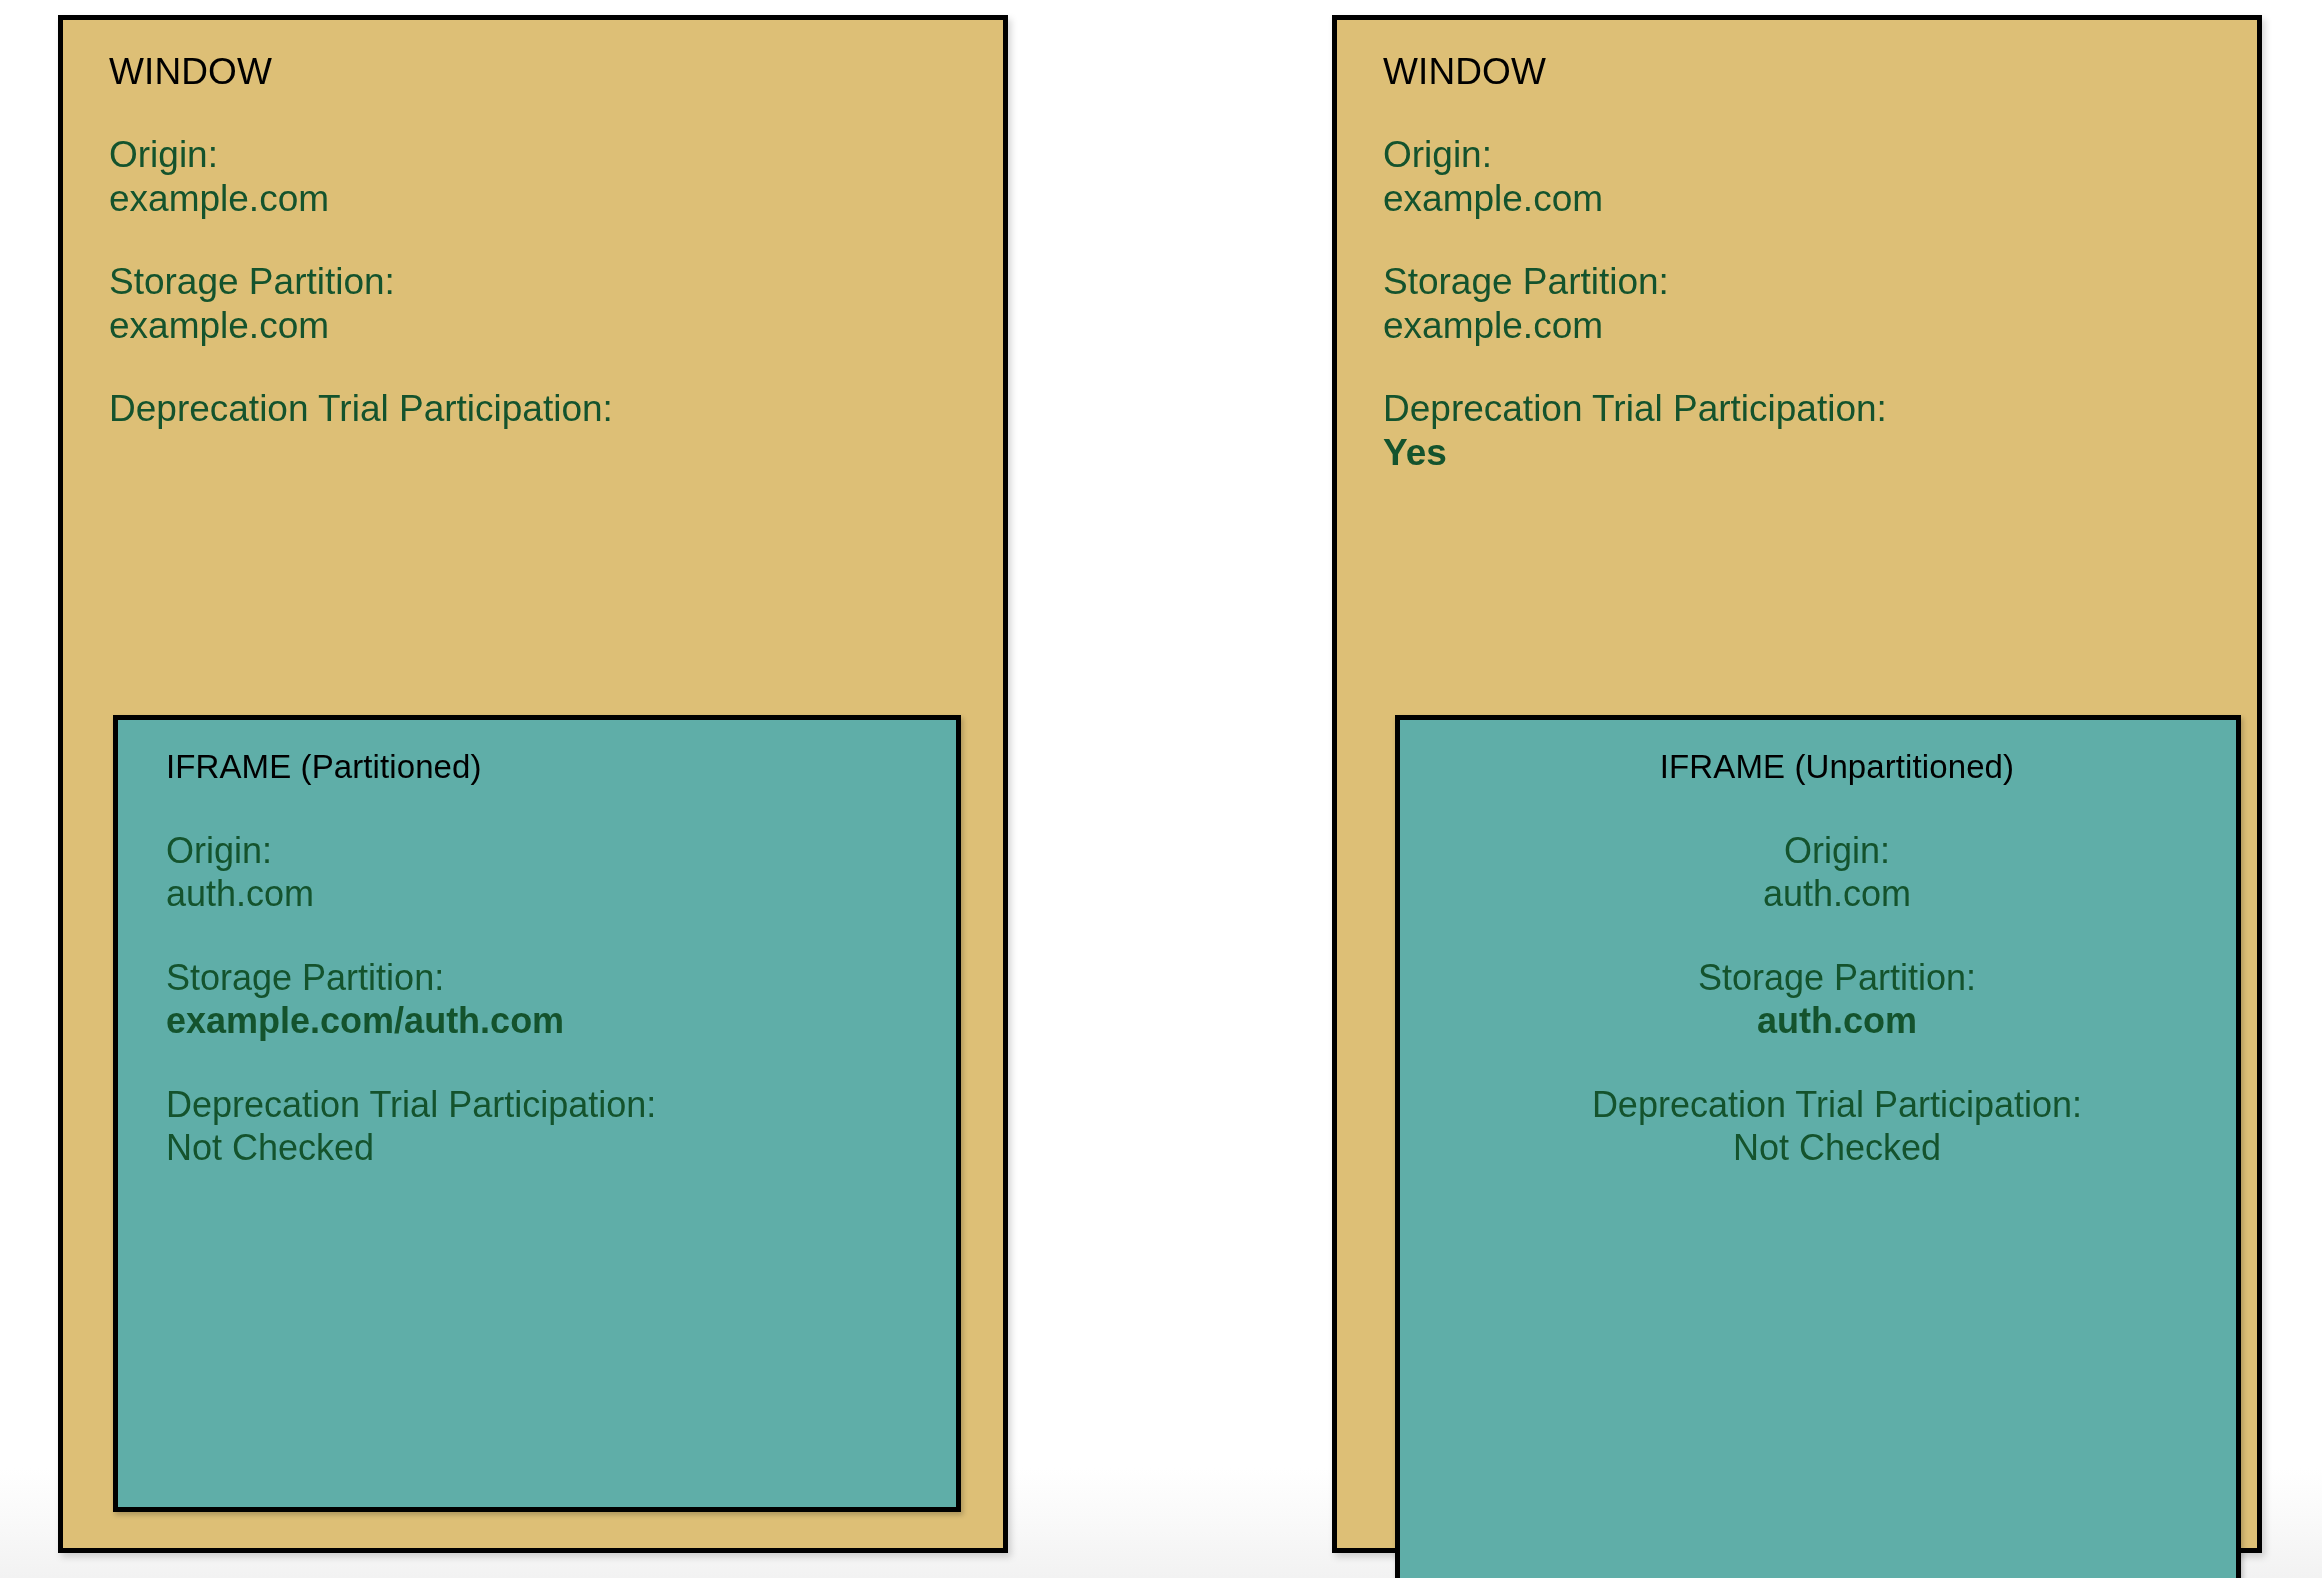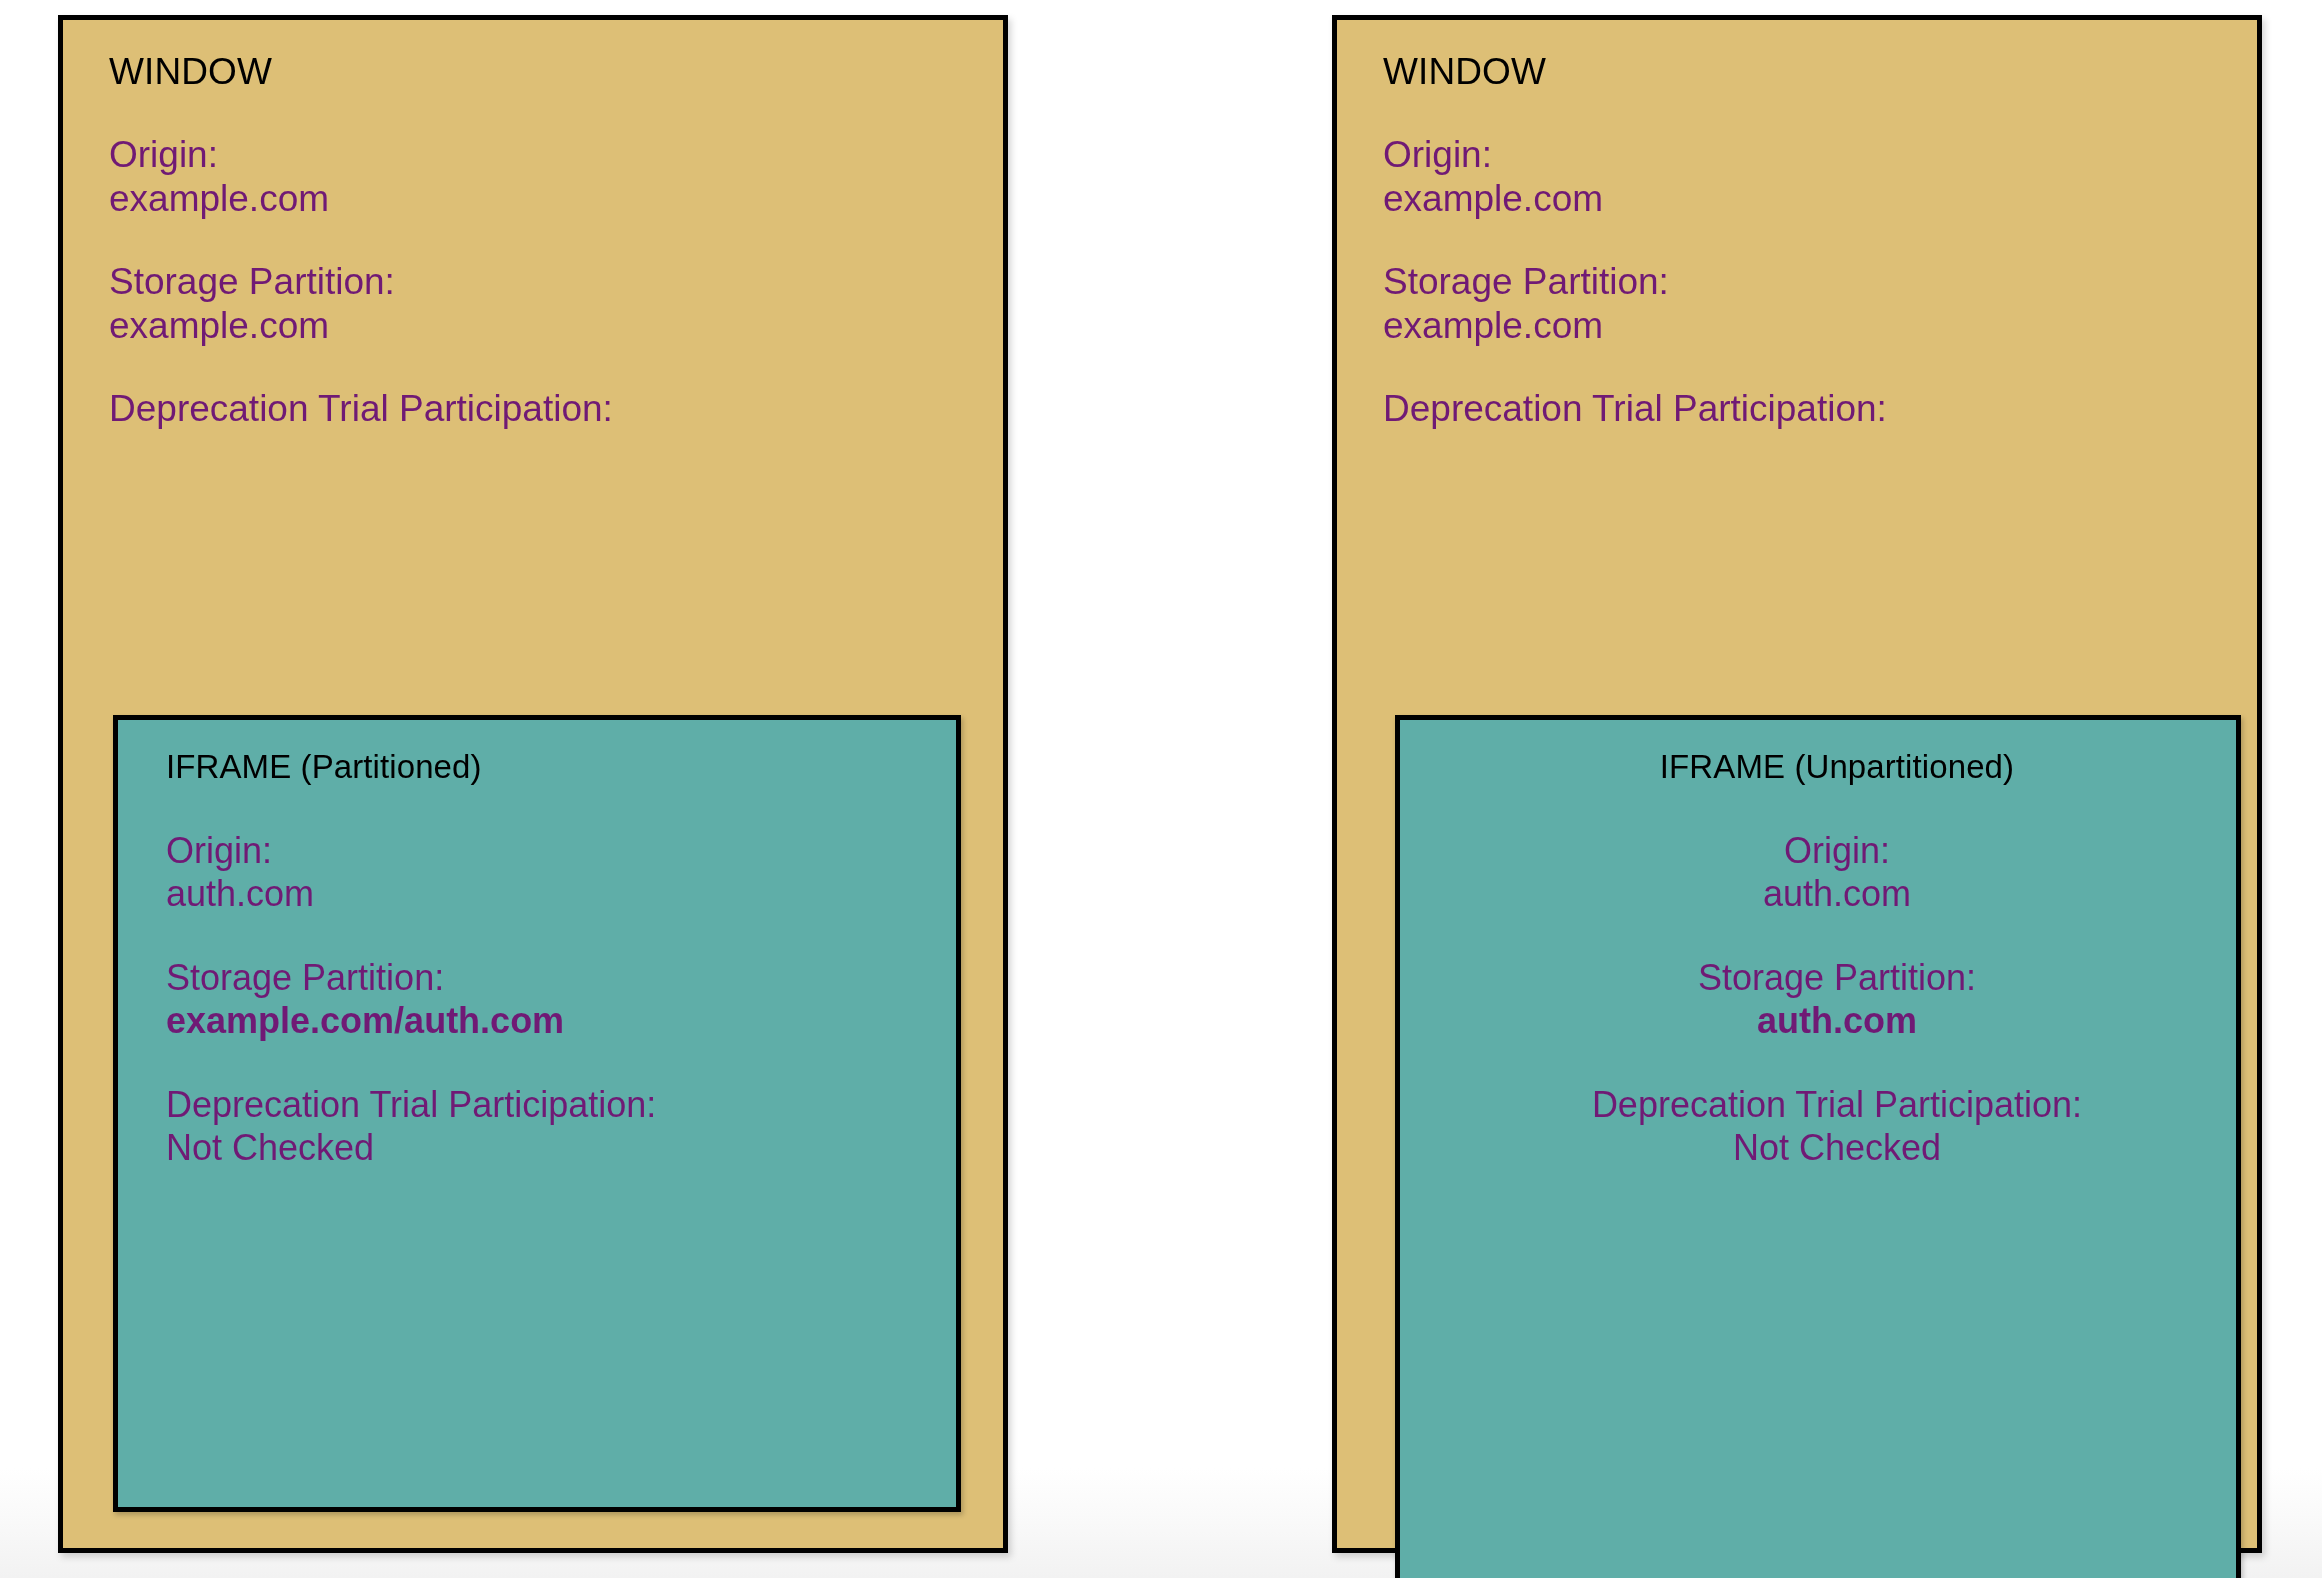--- a/index.html
+++ b/index.html
@@ -63,21 +63,21 @@
     white-space: nowrap;
   }
 
   .field {
     margin-top: 39px;
   }
   .field-label,
   .field-value {
     font-size: 37px;
     line-height: 44px;
-    color: #701a75;
+    color: #14532d;
     white-space: nowrap;
   }
   .field-value.bold {
     font-weight: bold;
   }
 
   .iframe-box .heading { font-size: 33px; line-height: 43px; }
   .iframe-box .field-label,
   .iframe-box .field-value { font-size: 36px; line-height: 43px; }
   .iframe-box .field { margin-top: 41px; }
@@ -137,20 +137,21 @@
         <div class="field-value">example.com</div>
       </div>
 
       <div class="field">
         <div class="field-label">Storage Partition:</div>
         <div class="field-value">example.com</div>
       </div>
 
       <div class="field">
         <div class="field-label">Deprecation Trial Participation:</div>
+        <div class="field-value bold">Yes</div>
       </div>
     </div>
 
     <div class="iframe-box" id="iframe-right">
       <div class="content">
         <div class="heading">IFRAME (Unpartitioned)</div>
 
         <div class="field">
           <div class="field-label">Origin:</div>
           <div class="field-value">auth.com</div>

